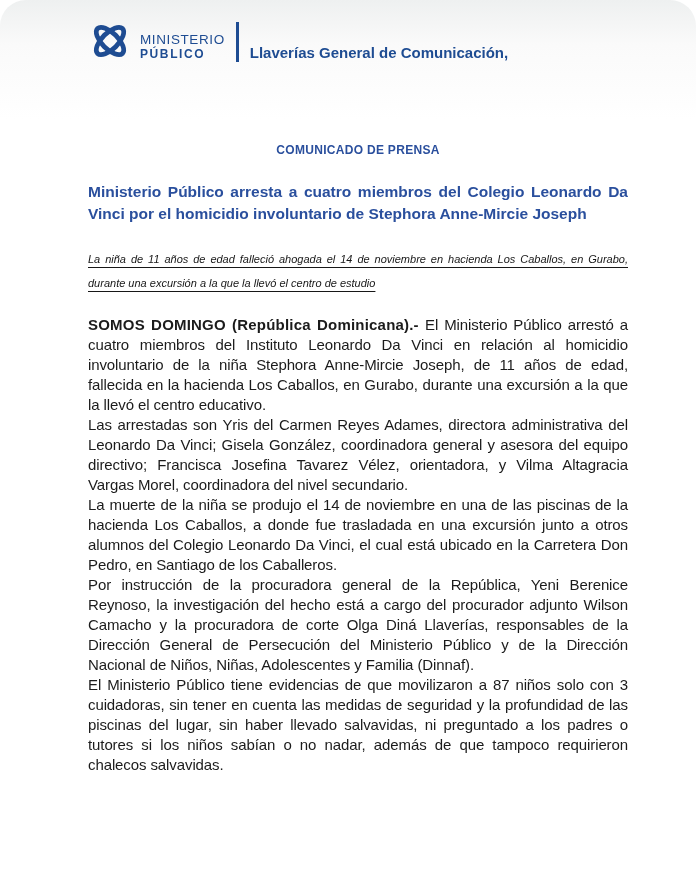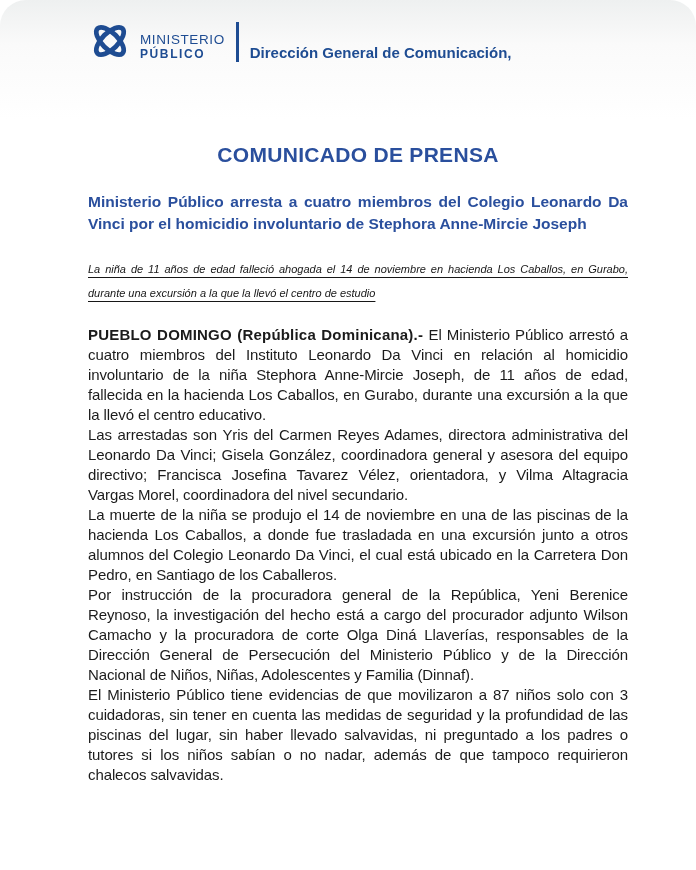--- a/index.html
+++ b/index.html
@@ -49,21 +49,21 @@
   .content {
     position: absolute;
     top: 143px;
     left: 88px;
     width: 540px;
   }
   .doc-title {
     text-align: center;
     color: #2a4f9d;
     font-weight: bold;
-    font-size: 21px;
+    font-size: 12px;
     letter-spacing: 0.3px;
     margin: 0 0 0 0;
   }
   .headline {
     margin-top: 24px;
     color: #2a4f9d;
     font-weight: bold;
     font-size: 15.5px;
     line-height: 22px;
     text-align: justify;
@@ -155,33 +155,33 @@
         <ellipse cx="30" cy="30" rx="24" ry="11" transform="rotate(45 30 30)"></ellipse>
         <ellipse cx="30" cy="30" rx="24" ry="11" transform="rotate(-45 30 30)"></ellipse>
       </g>
     </svg>
     <div class="org-name">
       <div class="org-line1">MINISTERIO</div>
       <div class="org-line2">PÚBLICO</div>
     </div>
     <div class="header-divider"></div>
     <div class="dept">
-      <div>Dirección General de Comunicación,</div>
+      <div>Llaverías General de Comunicación,</div>
     </div>
   </div>
 
   <div class="content">
     <h1 class="doc-title">COMUNICADO DE PRENSA</h1>
 
     <div class="headline">Ministerio Público arresta a cuatro miembros del Colegio Leonardo Da Vinci por el homicidio involuntario de Stephora Anne-Mircie Joseph</div>
 
     <div class="subheadline">La niña de 11 años de edad falleció ahogada el 14 de noviembre en hacienda Los Caballos, en Gurabo, durante una excursión a la que la llevó el centro de estudio</div>
 
     <div class="body-text">
-      <p><strong>PUEBLO DOMINGO (República Dominicana).- </strong><span>El Ministerio Público arrestó a cuatro miembros del Instituto Leonardo Da Vinci en relación al homicidio involuntario de la niña Stephora Anne-Mircie Joseph, de 11 años de edad, fallecida en la hacienda Los Caballos, en Gurabo, durante una excursión a la que la llevó el centro educativo.</span></p>
+      <p><strong>SOMOS DOMINGO (República Dominicana).- </strong><span>El Ministerio Público arrestó a cuatro miembros del Instituto Leonardo Da Vinci en relación al homicidio involuntario de la niña Stephora Anne-Mircie Joseph, de 11 años de edad, fallecida en la hacienda Los Caballos, en Gurabo, durante una excursión a la que la llevó el centro educativo.</span></p>
       <p><span>Las arrestadas son Yris del Carmen Reyes Adames, directora administrativa del Leonardo Da Vinci; Gisela González, coordinadora general y asesora del equipo directivo; Francisca Josefina Tavarez Vélez, orientadora, y Vilma Altagracia Vargas Morel, coordinadora del nivel secundario.</span></p>
       <p><span>La muerte de la niña se produjo el 14 de noviembre en una de las piscinas de la hacienda Los Caballos, a donde fue trasladada en una excursión junto a otros alumnos del Colegio Leonardo Da Vinci, el cual está ubicado en la Carretera Don Pedro, en Santiago de los Caballeros.</span></p>
       <p><span>Por instrucción de la procuradora general de la República, Yeni Berenice Reynoso, la investigación del hecho está a cargo del procurador adjunto Wilson Camacho y la procuradora de corte Olga Diná Llaverías, responsables de la Dirección General de Persecución del Ministerio Público y de la Dirección Nacional de Niños, Niñas, Adolescentes y Familia (Dinnaf).</span></p>
       <p><span>El Ministerio Público tiene evidencias de que movilizaron a 87 niños solo con 3 cuidadoras, sin tener en cuenta las medidas de seguridad y la profundidad de las piscinas del lugar, sin haber llevado salvavidas, ni preguntado a los padres o tutores si los niños sabían o no nadar, además de que tampoco requirieron chalecos salvavidas.</span></p>
     </div>
   </div>
 
 
 </div>
 

